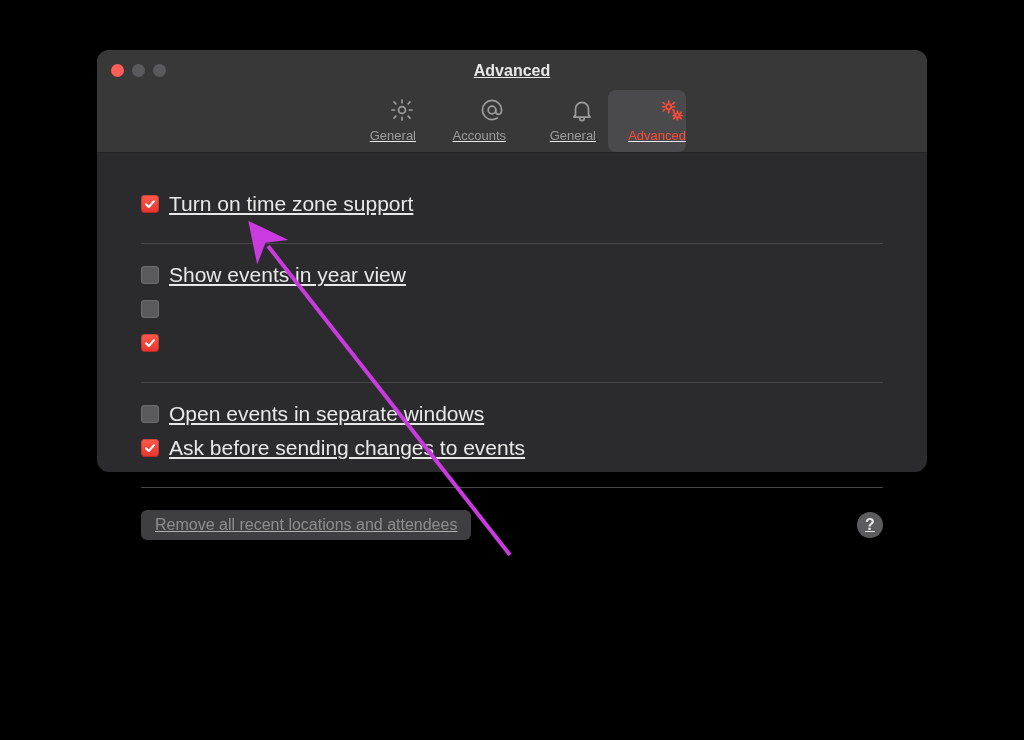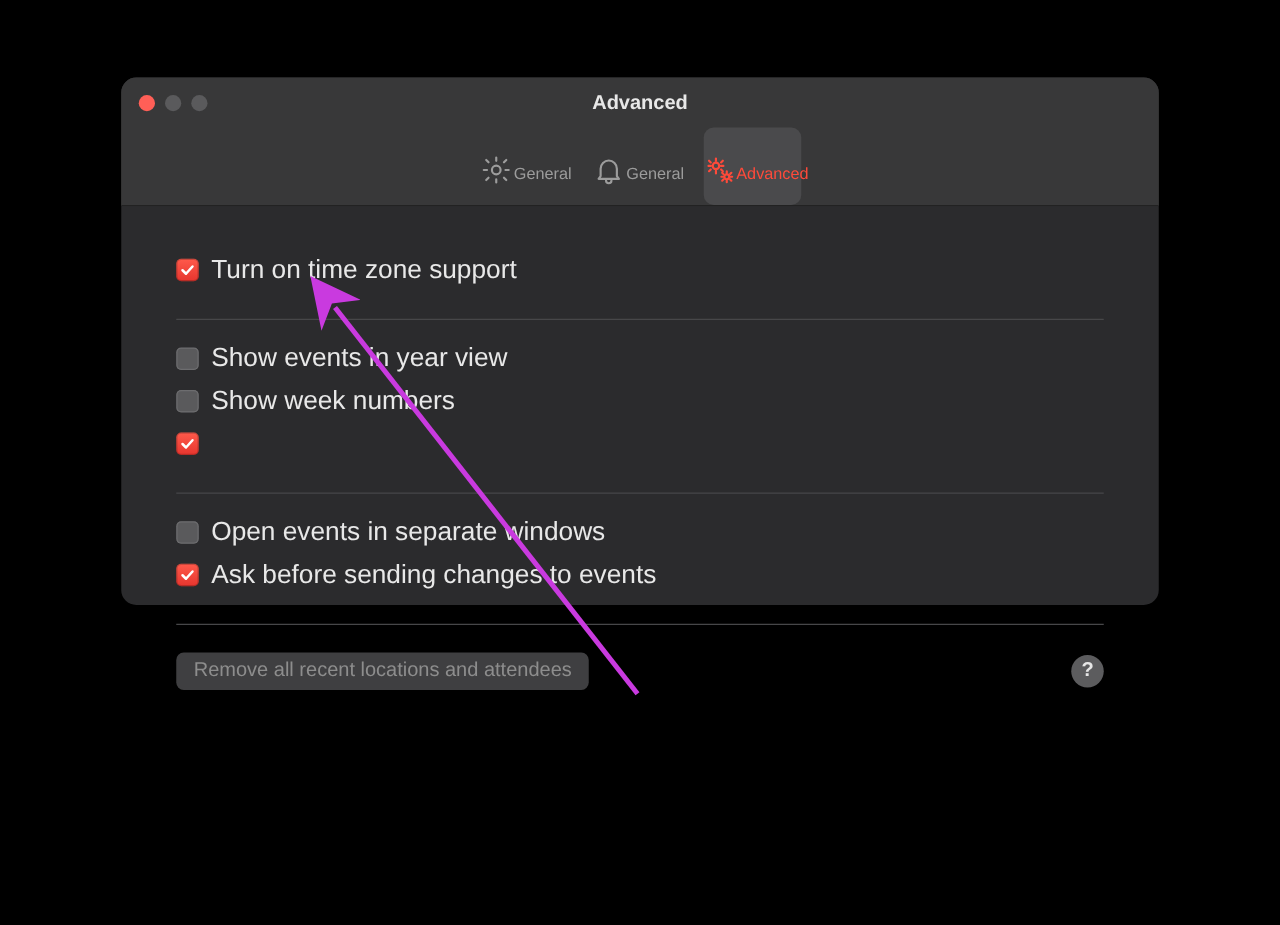--- a/index.html
+++ b/index.html
@@ -23,26 +23,26 @@
   html, body {
     margin: 0; padding: 0;
     width: 1024px; height: 740px;
     background: var(--bg);
     font-family: -apple-system, "Helvetica Neue", Arial, sans-serif;
     color: var(--text);
     overflow: hidden;
   }
   .window {
     position: absolute;
-    left: 97px; top: 62px;
+    left: 97px; top: 50px;
     width: 830px; height: 422px;
     background: var(--window);
     border-radius: 12px;
     box-shadow: 0 30px 60px rgba(0,0,0,0.6), 0 0 0 1px rgba(0,0,0,0.5);
-    display: flex; flex-direction: column;
+    display: flex; flex-direction: column; text-decoration: underline;
   }
   .titlebar {
     height: 120px;
     background: var(--titlebar);
     border-radius: 12px 12px 0 0;
     border-bottom: 1px solid #222;
     position: relative;
     display: flex; flex-direction: column; align-items: center;
   }
   .traffic {
@@ -57,21 +57,21 @@
   .title {
     margin-top: 12px;
     font-size: 16px; font-weight: 600;
     color: var(--text);
   }
   .toolbar {
     margin-top: 10px;
     display: flex; gap: 12px;
   }
   .tab {
-    display: flex; flex-direction: row; align-items: center; justify-content: flex-start;
+    display: flex; flex-direction: column; align-items: flex-end; justify-content: flex-start;
     width: 78px; height: 62px;
     padding-top: 6px;
     border-radius: 8px;
     color: var(--text-dim);
     cursor: default;
   }
   .tab.selected {
     background: var(--tab-selected-bg);
     color: var(--tab-selected-text);
   }
@@ -163,20 +163,29 @@
       <div class="tab">
         <span class="icon">
           <svg viewBox="0 0 24 24" fill="none" stroke="currentColor" stroke-width="1.6" stroke-linecap="round" stroke-linejoin="round">
             <circle cx="12" cy="12" r="3.2"></circle>
             <path d="M12 2.8v2.4M12 18.8v2.4M4.6 4.6l1.7 1.7M17.7 17.7l1.7 1.7M2.8 12h2.4M18.8 12h2.4M4.6 19.4l1.7-1.7M17.7 6.3l1.7-1.7"></path>
           </svg>
         </span>
         <span class="label">General</span>
       </div>
 
+      <div class="tab">
+        <span class="icon">
+          <svg viewBox="0 0 24 24" fill="none" stroke="currentColor" stroke-width="1.6" stroke-linecap="round" stroke-linejoin="round">
+            <circle cx="12" cy="12" r="3.5"></circle>
+            <path d="M15.5 12v1.3c0 1.5 1 2.7 2.4 2.7 1.8 0 2.9-1.7 2.9-4 0-4.9-3.9-8.8-8.8-8.8S3.2 7.1 3.2 12s3.9 8.8 8.8 8.8c1.8 0 3.4-.5 4.8-1.4"></path>
+          </svg>
+        </span>
+        <span class="label">Accounts</span>
+      </div>
 
       <div class="tab">
         <span class="icon">
           <svg viewBox="0 0 24 24" fill="none" stroke="currentColor" stroke-width="1.6" stroke-linecap="round" stroke-linejoin="round">
             <path d="M6 16.5V11a6 6 0 1 1 12 0v5.5l1.5 2H4.5l1.5-2Z"></path>
             <path d="M10 19.8a2 2 0 0 0 4 0"></path>
           </svg>
         </span>
         <span class="label">General</span>
       </div>
@@ -211,21 +220,20 @@
 
     <hr class="divider">
 
     <div class="group">
       <div class="row">
         <span class="checkbox unchecked"></span>
         <span class="label">Show events in year view</span>
       </div>
       <div class="row">
         <span class="checkbox unchecked"></span>
-        <span class="label">Show week numbers</span>
       </div>
       <div class="row">
         <span class="checkbox checked">
           <svg viewBox="0 0 12 12">
               <path d="M2 6.2 4.8 9 10 3.2" fill="none" stroke="#fff" stroke-width="2" stroke-linecap="round" stroke-linejoin="round"></path>
             </svg>
         </span>
       </div>
     </div>
 

